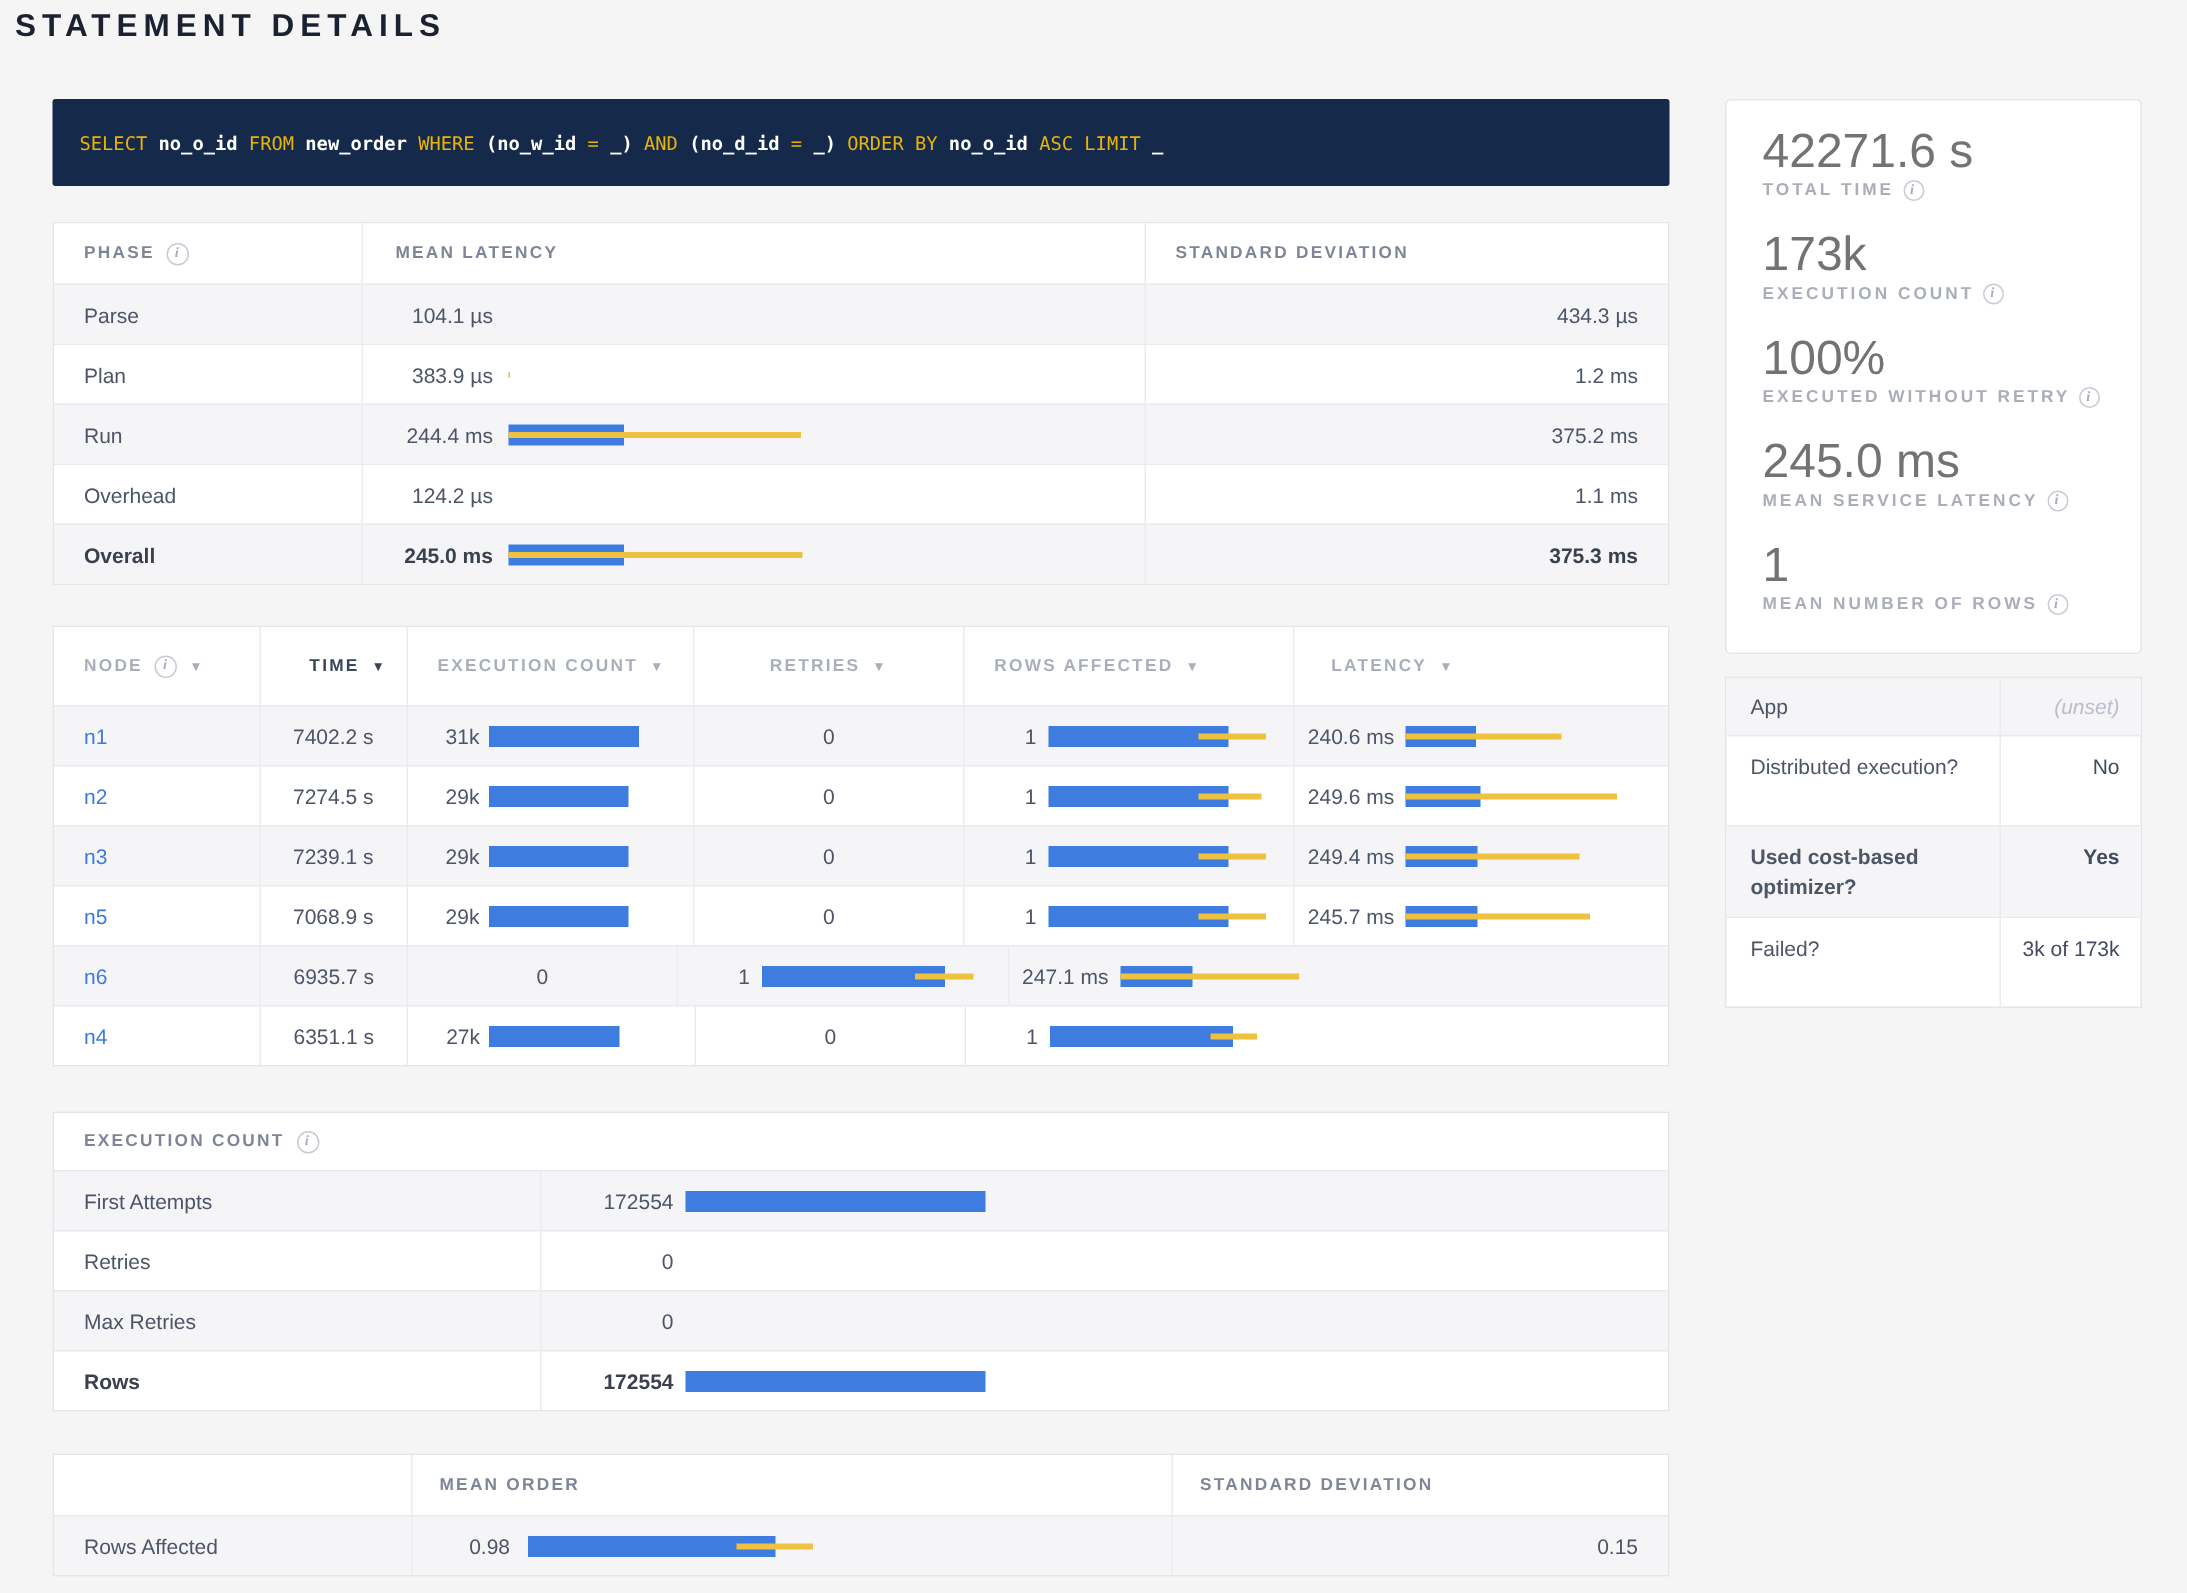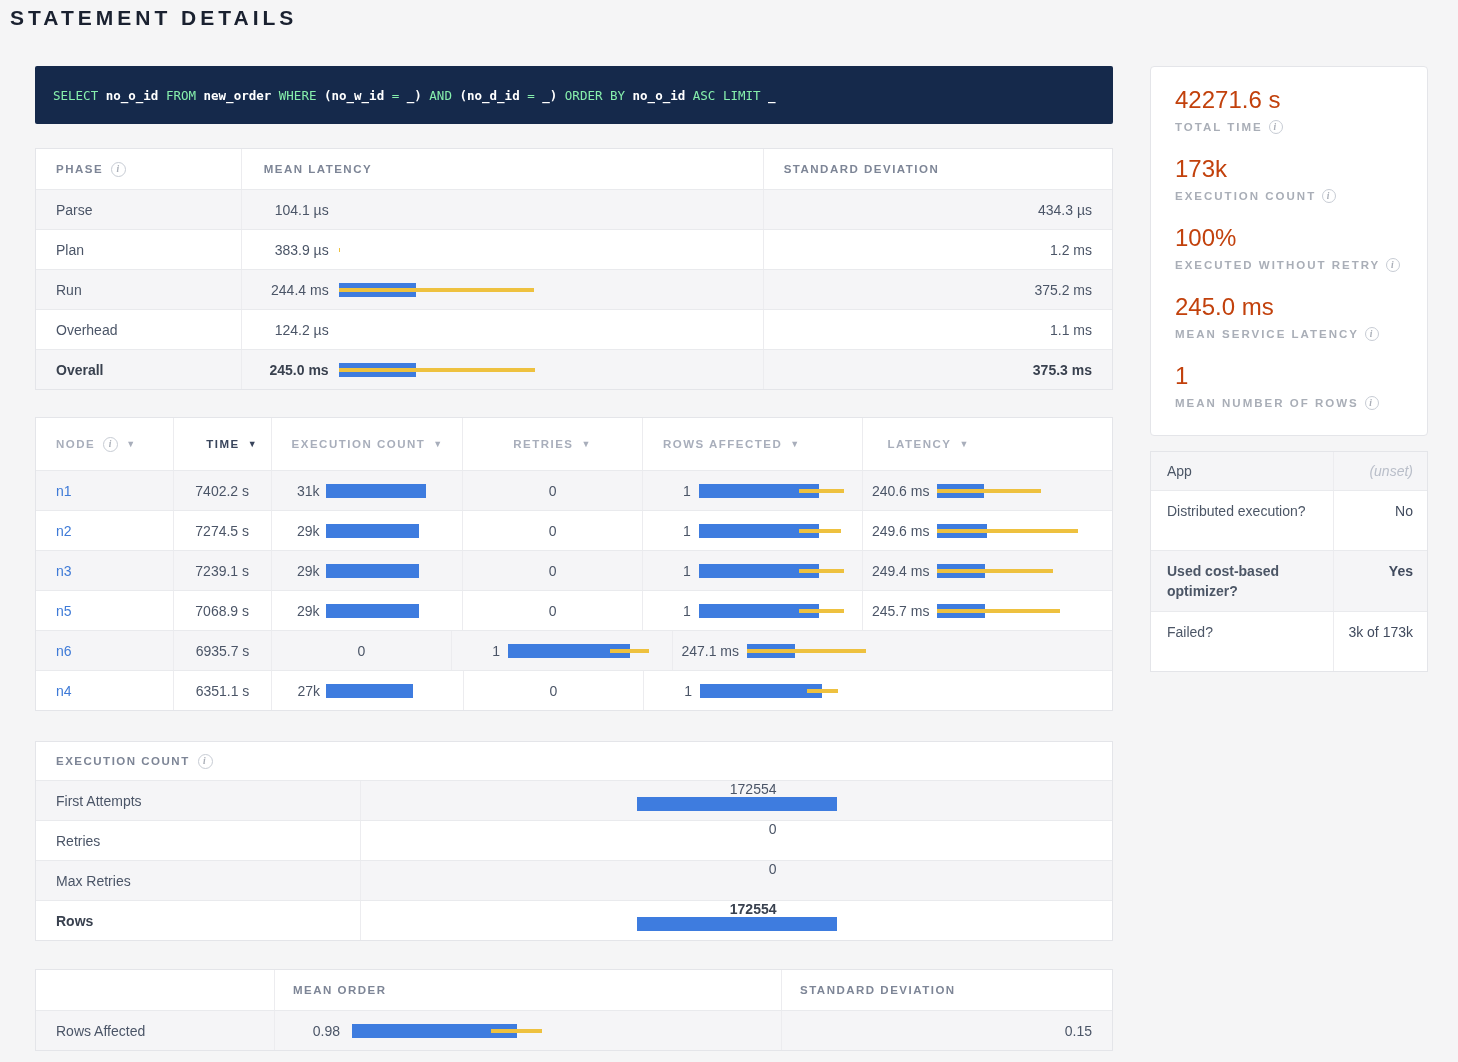--- a/index.html
+++ b/index.html
@@ -8,21 +8,21 @@
 
   .page-title { position:absolute; left:10px; top:6px; font-size:21px; font-weight:700;
     letter-spacing:4px; color:#1a2130; }
 
   .main { position:absolute; left:35px; top:66px; width:1078px; }
   .side { position:absolute; left:1150px; top:66px; width:278px; }
 
   
   .sqlbar { height:58px; background:#15294b; border-radius:2px; display:flex; align-items:center;
     padding:0 18px; font-family:"DejaVu Sans Mono", monospace; font-size:12.5px; white-space:pre; }
-  .sqlbar .kw { color:#86efac; }
+  .sqlbar .kw { color:#eab308; }
   .sqlbar .id { color:#ffffff; font-weight:700; }
 
   
   .card { background:#ffffff; border:1px solid #e4e5e9; }
   .t-row { display:flex; border-top:1px solid #e9eaed; }
   .t-row:first-child { border-top:none; }
   .t-row.alt { background:#f5f5f7; }
   .t-row.hdr { background:#ffffff; }
   .hcell { font-size:11.5px; font-weight:700; letter-spacing:1.5px; color:#7d8596;
     display:flex; align-items:center; }
@@ -75,40 +75,40 @@
   .col-lat .num { width:66px; margin-right:8px; }
   .col-lat .hbar { width:150px; }
   .col-lat.hcell { padding-left:24px; }
   .nodelink { color:#3e7ad7; cursor:pointer; }
 
   
   .exec-table { margin-top:30px; }
   .exec-table .t-row.hdr { height:38px; }
   .exec-table .t-row { height:40px; }
   .col-elabel { width:324px; padding-left:20px; }
-  .col-evalue { width:752px;flex-direction:column; }
+  .col-evalue { width:752px; }
   .col-evalue .num { width:88px; margin-right:8px; }
   .col-evalue .hbar { width:200px; }
 
   
   .ra-table { margin-top:28px; }
   .ra-table .t-row { height:40px; }
   .col-ralabel { width:238px; padding-left:20px; }
   .col-ramean { width:507px; }
   .col-ramean .num { width:65px; margin-right:12px; }
   .col-ramean .hbar { width:190px; }
   .col-ramean.hcell { padding-left:18px; }
   .col-rasd { width:331px; justify-content:flex-end; padding-right:20px; }
   .col-rasd.hcell { justify-content:flex-start; padding-left:18px; }
 
   
   .summary-card { background:#fff; border:1px solid #e4e5e9; border-radius:4px; height:370px;
     padding:16px 24px 0 24px; }
   .stat { height:69px; }
-  .stat-value { font-size:24px; color:#c2410c; line-height:34px; }
+  .stat-value { font-size:32px; color:#737373; line-height:34px; }
   .stat-label { font-size:11.5px; font-weight:700; letter-spacing:2px; color:#a9aeb7;
     margin-top:3px; display:flex; align-items:center; }
   .stat-label .iico { width:14px; height:14px; margin-left:6px; }
 
   
   .info-table { margin-top:15px; background:#fff; border:1px solid #e4e5e9; }
   .i-row { display:flex; border-top:1px solid #e9eaed; }
   .i-row:first-child { border-top:none; }
   .i-row.alt { background:#f5f5f7; }
   .i-label { width:182px; padding:10px 10px 10px 16px; font-size:14px; color:#4c5666;

